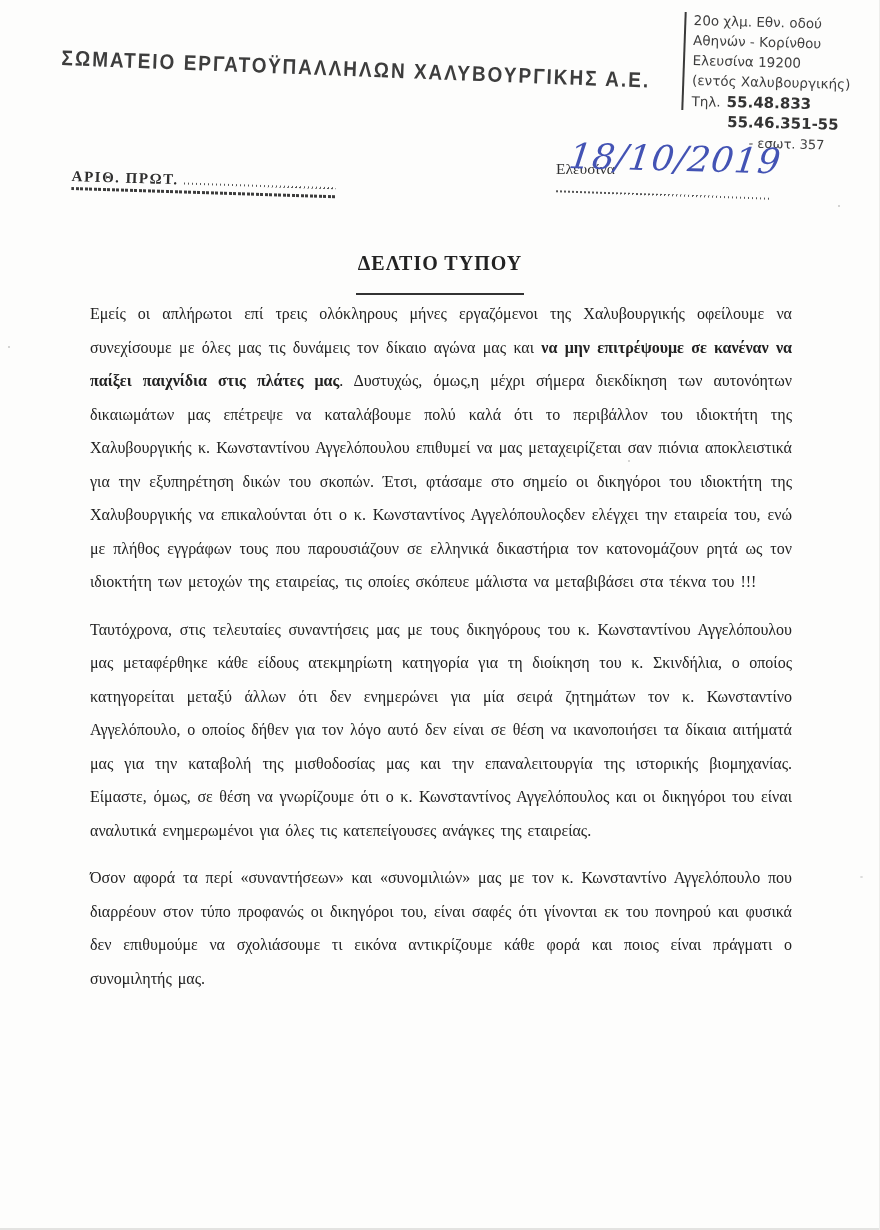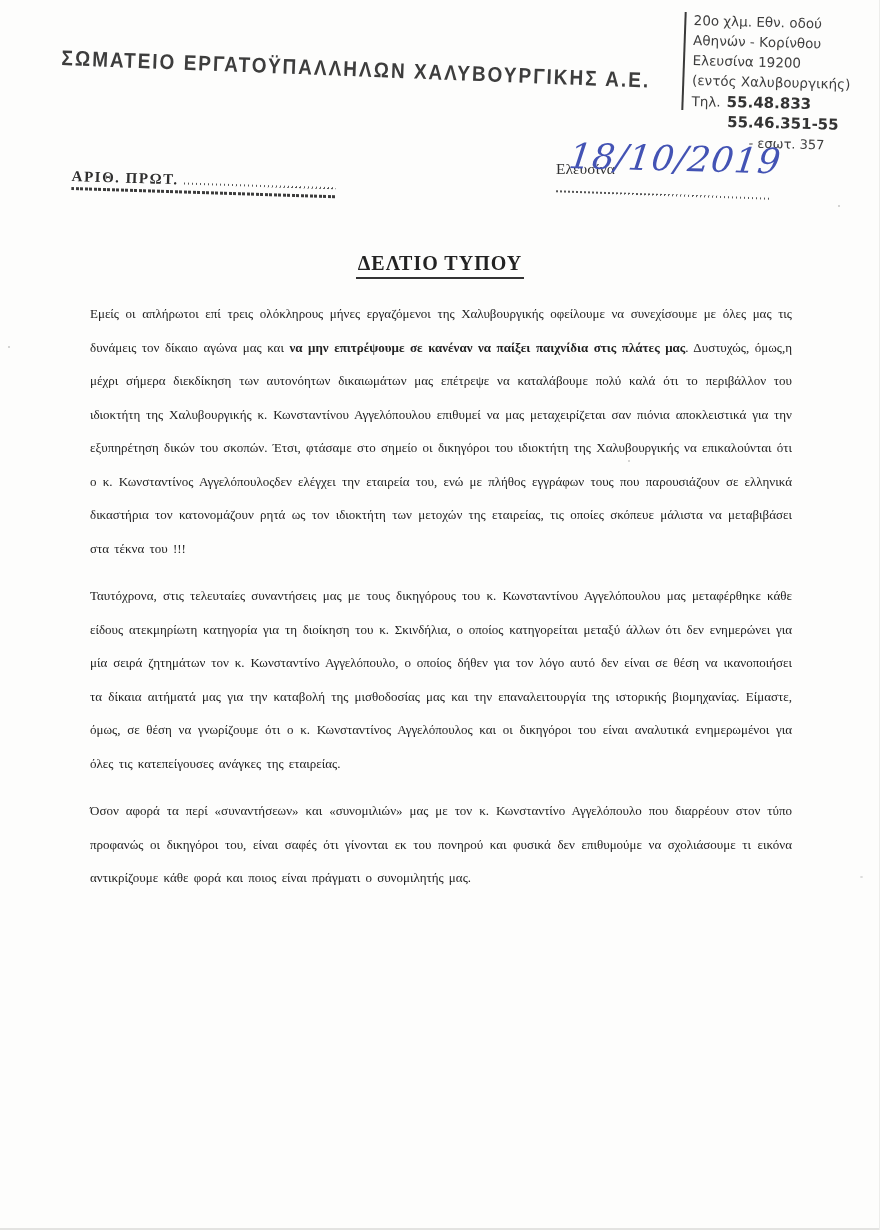--- a/index.html
+++ b/index.html
@@ -60,25 +60,25 @@
     font-size:35px; color:#4353b4; letter-spacing:1px; white-space:nowrap;
     transform:rotate(1.5deg) skewX(-6deg); transform-origin:left top;
   }
   .date-dotline { position:absolute; left:0; top:54px; width:214px; transform:rotate(2deg); }
 
   
   .doc-title-wrap { position:absolute; left:0; top:252px; width:880px; text-align:center; }
   .doc-title {
     display:inline-block; font-size:20px; font-weight:700;
     letter-spacing:1px; color:#222;
-    border-bottom:2px solid #333; padding:0 2px 2px 2px;
+    border-bottom:2px solid #333; padding:0 2px 18px 2px;
   }
   .doc-body {
     position:absolute; left:90px; top:297px; width:702px;
-    font-size:13px; line-height:33.5px; color:#222;
+    font-size:16px; line-height:33.5px; color:#222;
     text-align:justify; word-spacing:2px;
   }
   .doc-body p { margin:0 0 14px 0; }
   .doc-body .bold { font-weight:700; }
 
   
   .speck { position:absolute; background:#9a9a9a; border-radius:50%; opacity:.55; }
   .speck.s1 { left:8px;  top:346px; width:2px; height:2px; }
   .speck.s2 { left:838px; top:205px; width:2px; height:2px; }
   .speck.s3 { left:628px; top:460px; width:2px; height:2px; }

